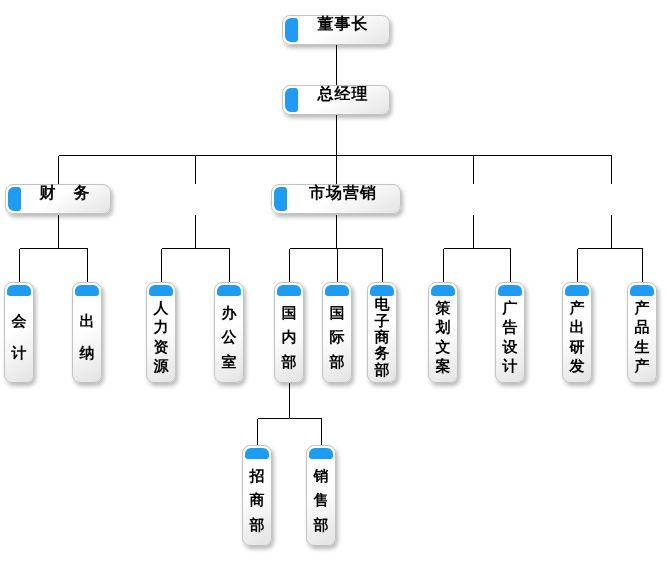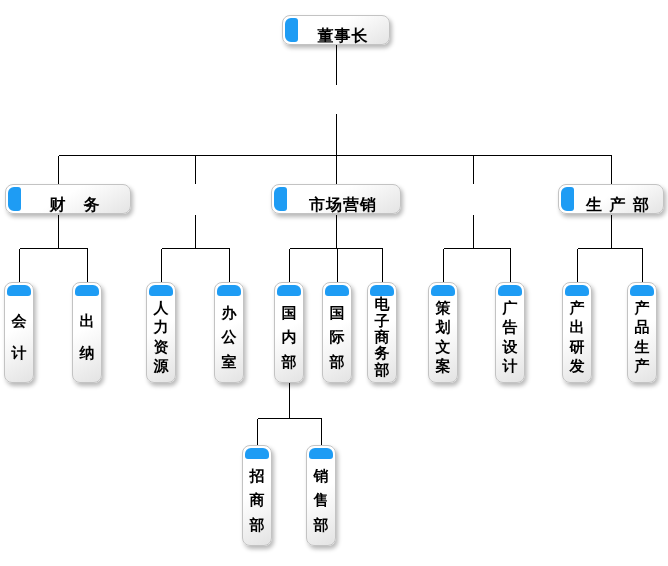--- a/index.html
+++ b/index.html
@@ -8,21 +8,21 @@
     font-family:"DejaVu Sans","Liberation Sans",sans-serif;overflow:hidden;
   }
   svg.connectors{position:absolute;left:0;top:0;pointer-events:none;}
   svg.connectors path{stroke:var(--line,#000);stroke-width:1;fill:none;shape-rendering:crispEdges;}
 
   .hbox{
     position:absolute;box-sizing:border-box;height:30px;
     background:linear-gradient(150deg,#ffffff 45%,#f3f3f3 70%,#e4e4e4 100%);
     border:1px solid #c3c3c3;border-radius:8px;
     box-shadow:2px 3px 4px rgba(0,0,0,.28);
-    display:flex;align-items:flex-end;justify-content:center;
+    display:flex;align-items:flex-start;justify-content:center;
   }
   .hbox .accent{
     position:absolute;left:2px;top:2px;bottom:2px;width:13px;
     background:var(--accent-blue,#1e9cf4);border-radius:6px 3px 3px 6px;
   }
   .hbox .hlabel{
     position:relative;padding-left:14px;font-weight:bold;font-size:16px;
     color:#000;letter-spacing:1px;white-space:pre;line-height:1;
   }
 
@@ -60,32 +60,32 @@
       M611.5 215 V248.5 M577.5 248.5 H642.5 M577.5 248.5 V282 M642.5 248.5 V282
       M289.5 383 V418.5 M257.5 418.5 H321.5 M257.5 418.5 V445 M321.5 418.5 V445
     "></path>
   </svg>
 
   <div class="hbox" style="left:282px;top:15px;width:108px">
     <span class="accent"></span>
     <span class="hlabel">董事长</span>
   </div>
 
+  <div class="hbox" style="left:282px;top:85px;width:108px">
+    <span class="accent"></span>
+    <span class="hlabel">总经理</span>
+  </div>
 
-  <div class="hbox" style="left:5px;top:184px;width:126px">
+  <div class="hbox" style="left:5px;top:184px;width:106px">
     <span class="accent"></span>
     <span class="hlabel">财　务</span>
   </div>
   <div class="hbox" style="left:271px;top:184px;width:130px">
     <span class="accent"></span>
     <span class="hlabel">市场营销</span>
-  </div>
-  <div class="hbox" style="left:558px;top:184px;width:106px">
-    <span class="accent"></span>
-    <span class="hlabel">生 产 部</span>
   </div>
 
   <div class="vbox" style="left:4px;top:282px">
     <span class="accent"></span>
     <span class="vlabel">
         <span>会</span>
         <span>计</span>
       </span>
   </div>
   <div class="vbox" style="left:72px;top:282px">

